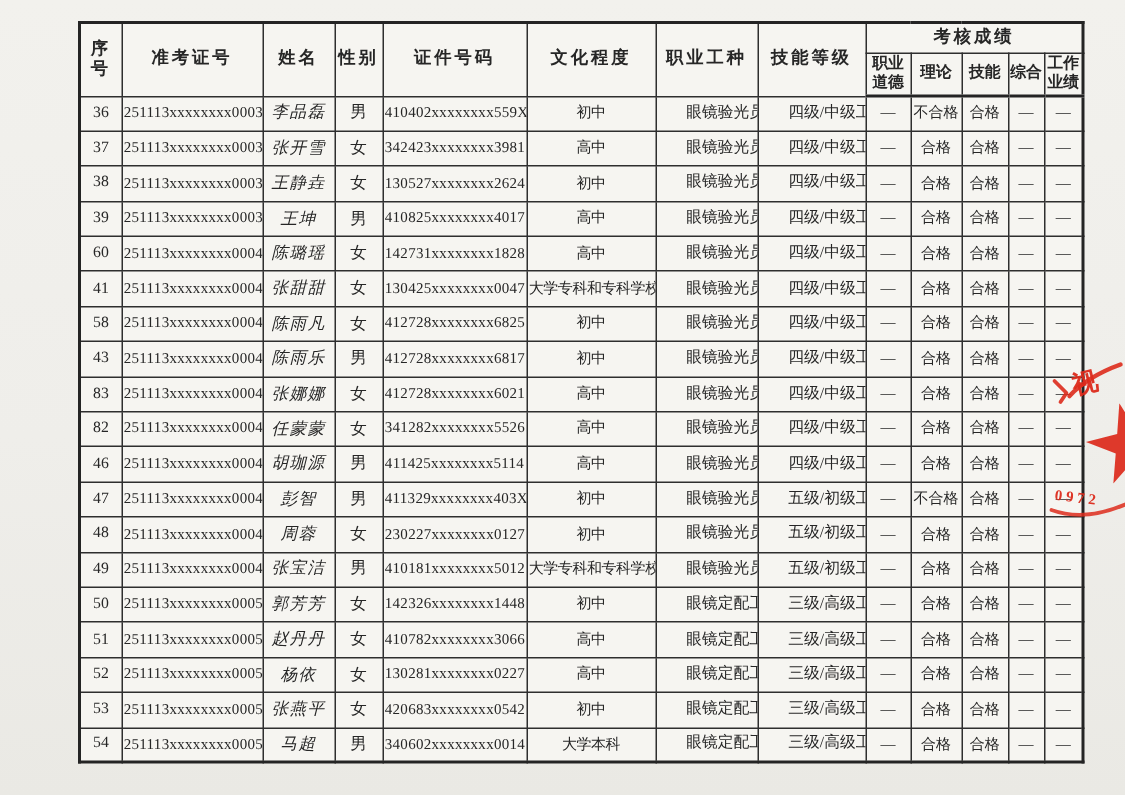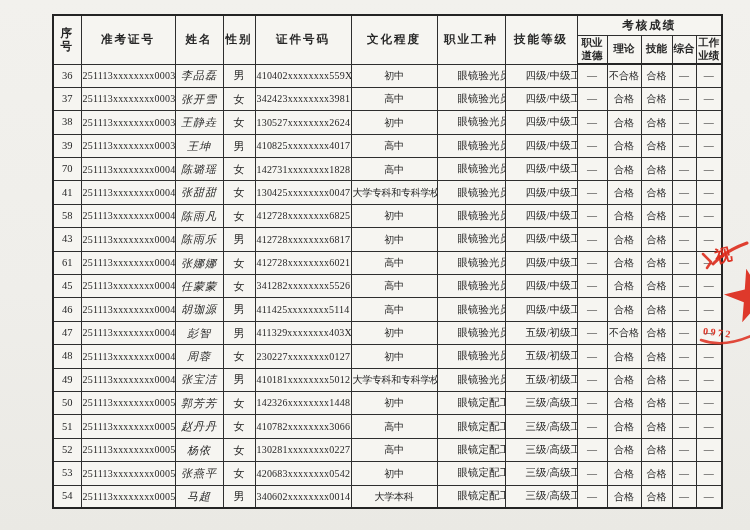--- a/index.html
+++ b/index.html
@@ -166,21 +166,21 @@
       <td class="c5">高中</td>
       <td class="c6">眼镜验光员</td>
       <td class="c7">四级/中级工</td>
       <td class="c8">—</td>
       <td class="c9">合格</td>
       <td class="c10">合格</td>
       <td class="c11">—</td>
       <td class="c12">—</td>
     </tr>
         <tr>
-      <td class="c0">70</td>
+      <td class="c0">60</td>
       <td class="c1">251113xxxxxxxx00040</td>
       <td class="c2">陈璐瑶</td>
       <td class="c3">女</td>
       <td class="c4">142731xxxxxxxx1828</td>
       <td class="c5">高中</td>
       <td class="c6">眼镜验光员</td>
       <td class="c7">四级/中级工</td>
       <td class="c8">—</td>
       <td class="c9">合格</td>
       <td class="c10">合格</td>
@@ -226,36 +226,36 @@
       <td class="c5">初中</td>
       <td class="c6">眼镜验光员</td>
       <td class="c7">四级/中级工</td>
       <td class="c8">—</td>
       <td class="c9">合格</td>
       <td class="c10">合格</td>
       <td class="c11">—</td>
       <td class="c12">—</td>
     </tr>
         <tr>
-      <td class="c0">61</td>
+      <td class="c0">83</td>
       <td class="c1">251113xxxxxxxx00044</td>
       <td class="c2">张娜娜</td>
       <td class="c3">女</td>
       <td class="c4">412728xxxxxxxx6021</td>
       <td class="c5">高中</td>
       <td class="c6">眼镜验光员</td>
       <td class="c7">四级/中级工</td>
       <td class="c8">—</td>
       <td class="c9">合格</td>
       <td class="c10">合格</td>
       <td class="c11">—</td>
       <td class="c12">—</td>
     </tr>
         <tr>
-      <td class="c0">45</td>
+      <td class="c0">82</td>
       <td class="c1">251113xxxxxxxx00045</td>
       <td class="c2">任蒙蒙</td>
       <td class="c3">女</td>
       <td class="c4">341282xxxxxxxx5526</td>
       <td class="c5">高中</td>
       <td class="c6">眼镜验光员</td>
       <td class="c7">四级/中级工</td>
       <td class="c8">—</td>
       <td class="c9">合格</td>
       <td class="c10">合格</td>

